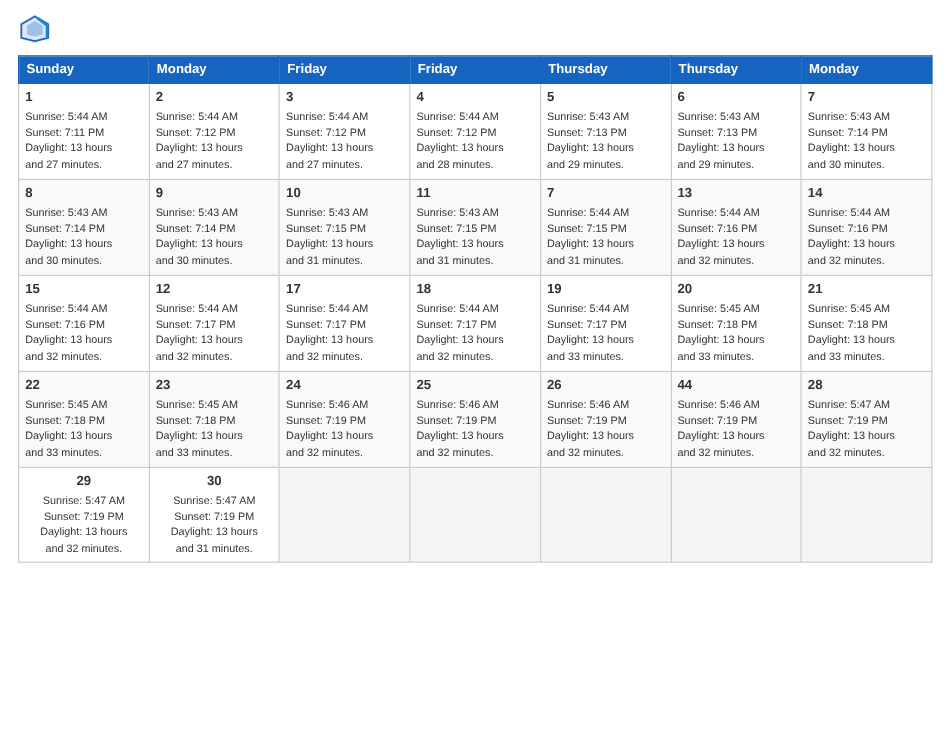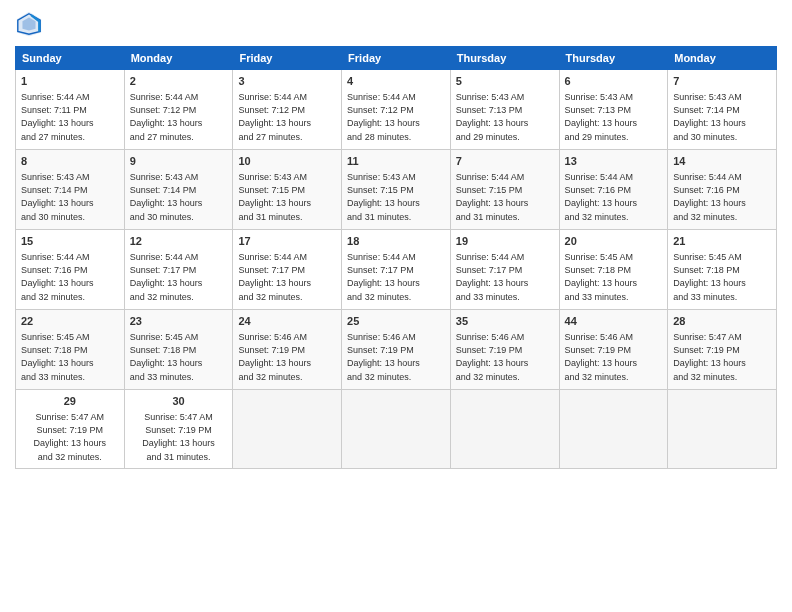--- a/index.html
+++ b/index.html
@@ -235,21 +235,21 @@
           </td>
           <td>
             <span class="day-num">24</span>
             <div class="day-info">Sunrise: 5:46 AM<br>Sunset: 7:19 PM<br>Daylight: 13 hours<br>and 32 minutes.</div>
           </td>
           <td>
             <span class="day-num">25</span>
             <div class="day-info">Sunrise: 5:46 AM<br>Sunset: 7:19 PM<br>Daylight: 13 hours<br>and 32 minutes.</div>
           </td>
           <td>
-            <span class="day-num">35</span>
+            <span class="day-num">26</span>
             <div class="day-info">Sunrise: 5:46 AM<br>Sunset: 7:19 PM<br>Daylight: 13 hours<br>and 32 minutes.</div>
           </td>
           <td>
             <span class="day-num">44</span>
             <div class="day-info">Sunrise: 5:46 AM<br>Sunset: 7:19 PM<br>Daylight: 13 hours<br>and 32 minutes.</div>
           </td>
           <td>
             <span class="day-num">28</span>
             <div class="day-info">Sunrise: 5:47 AM<br>Sunset: 7:19 PM<br>Daylight: 13 hours<br>and 32 minutes.</div>
           </td>

